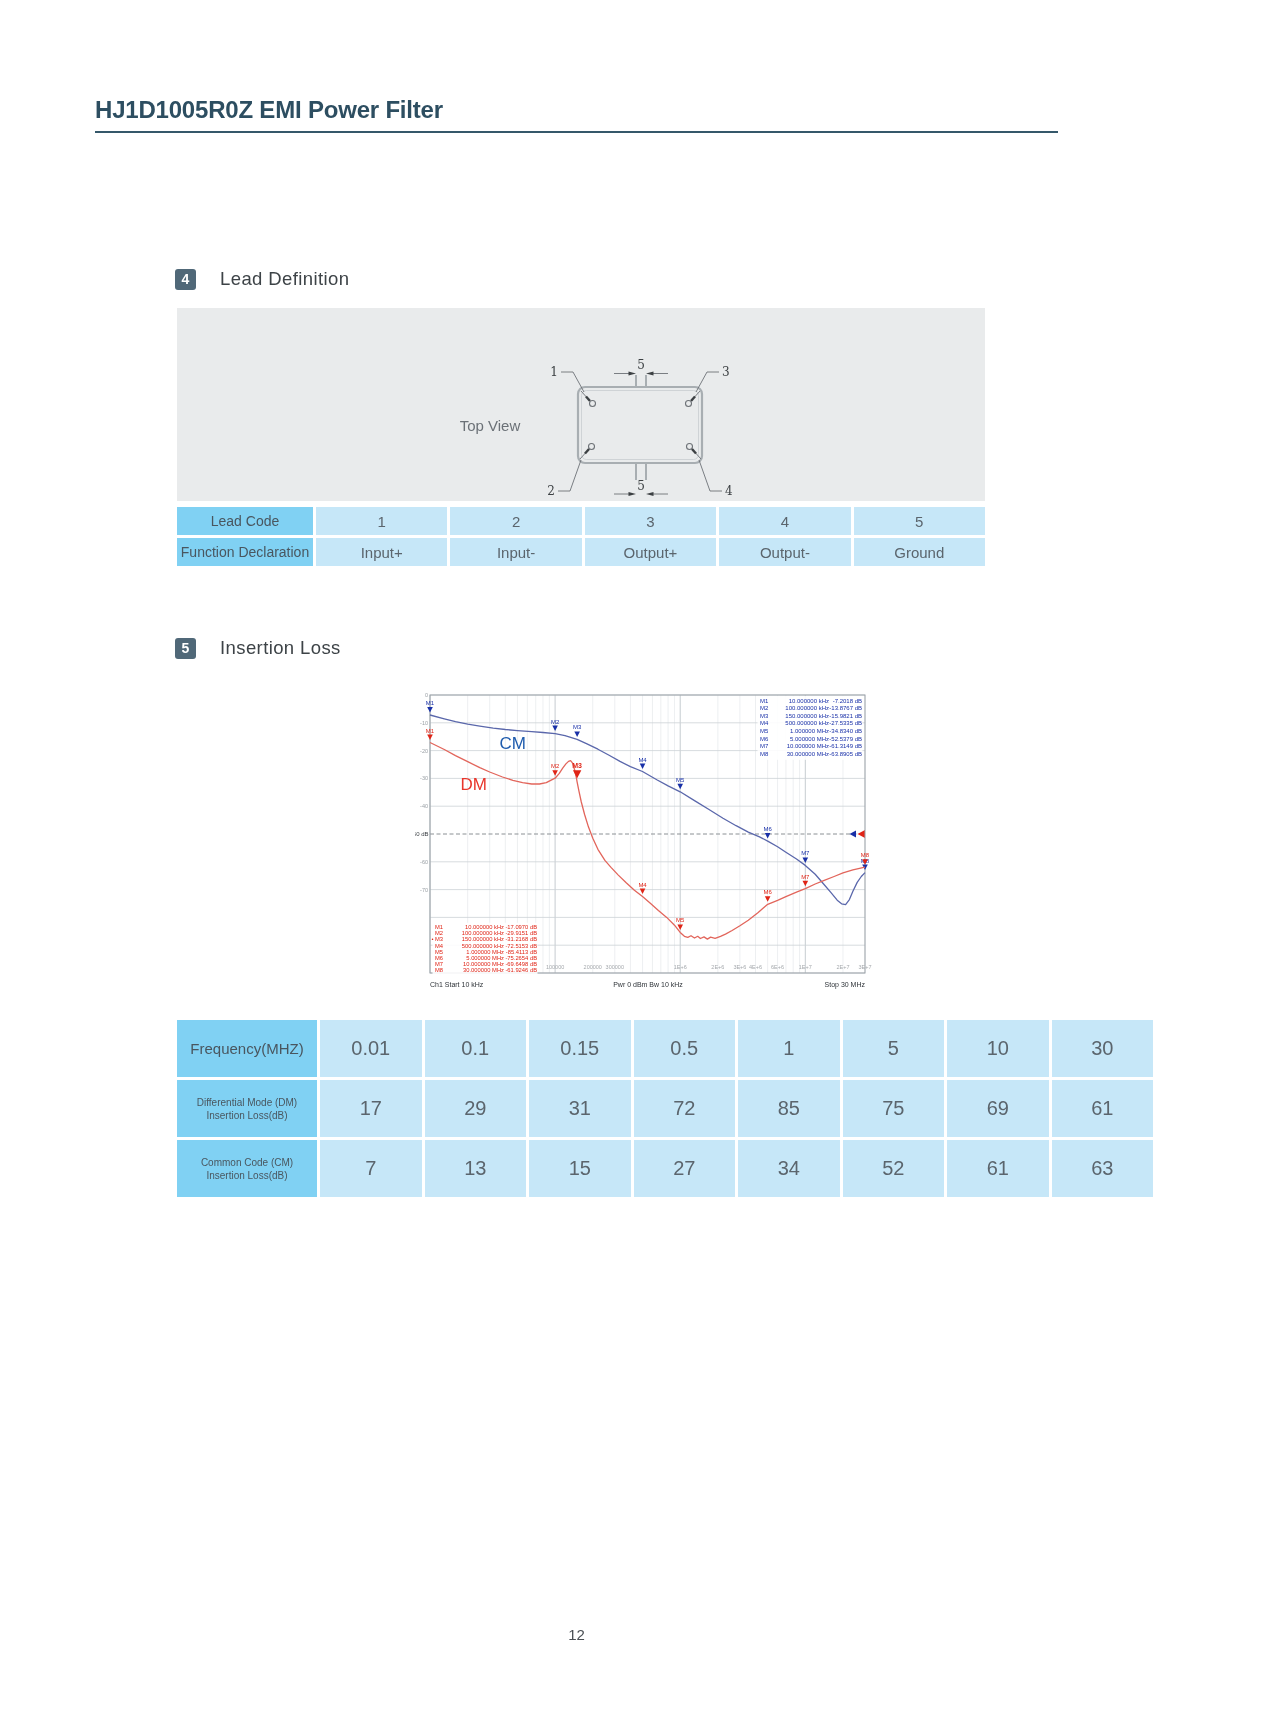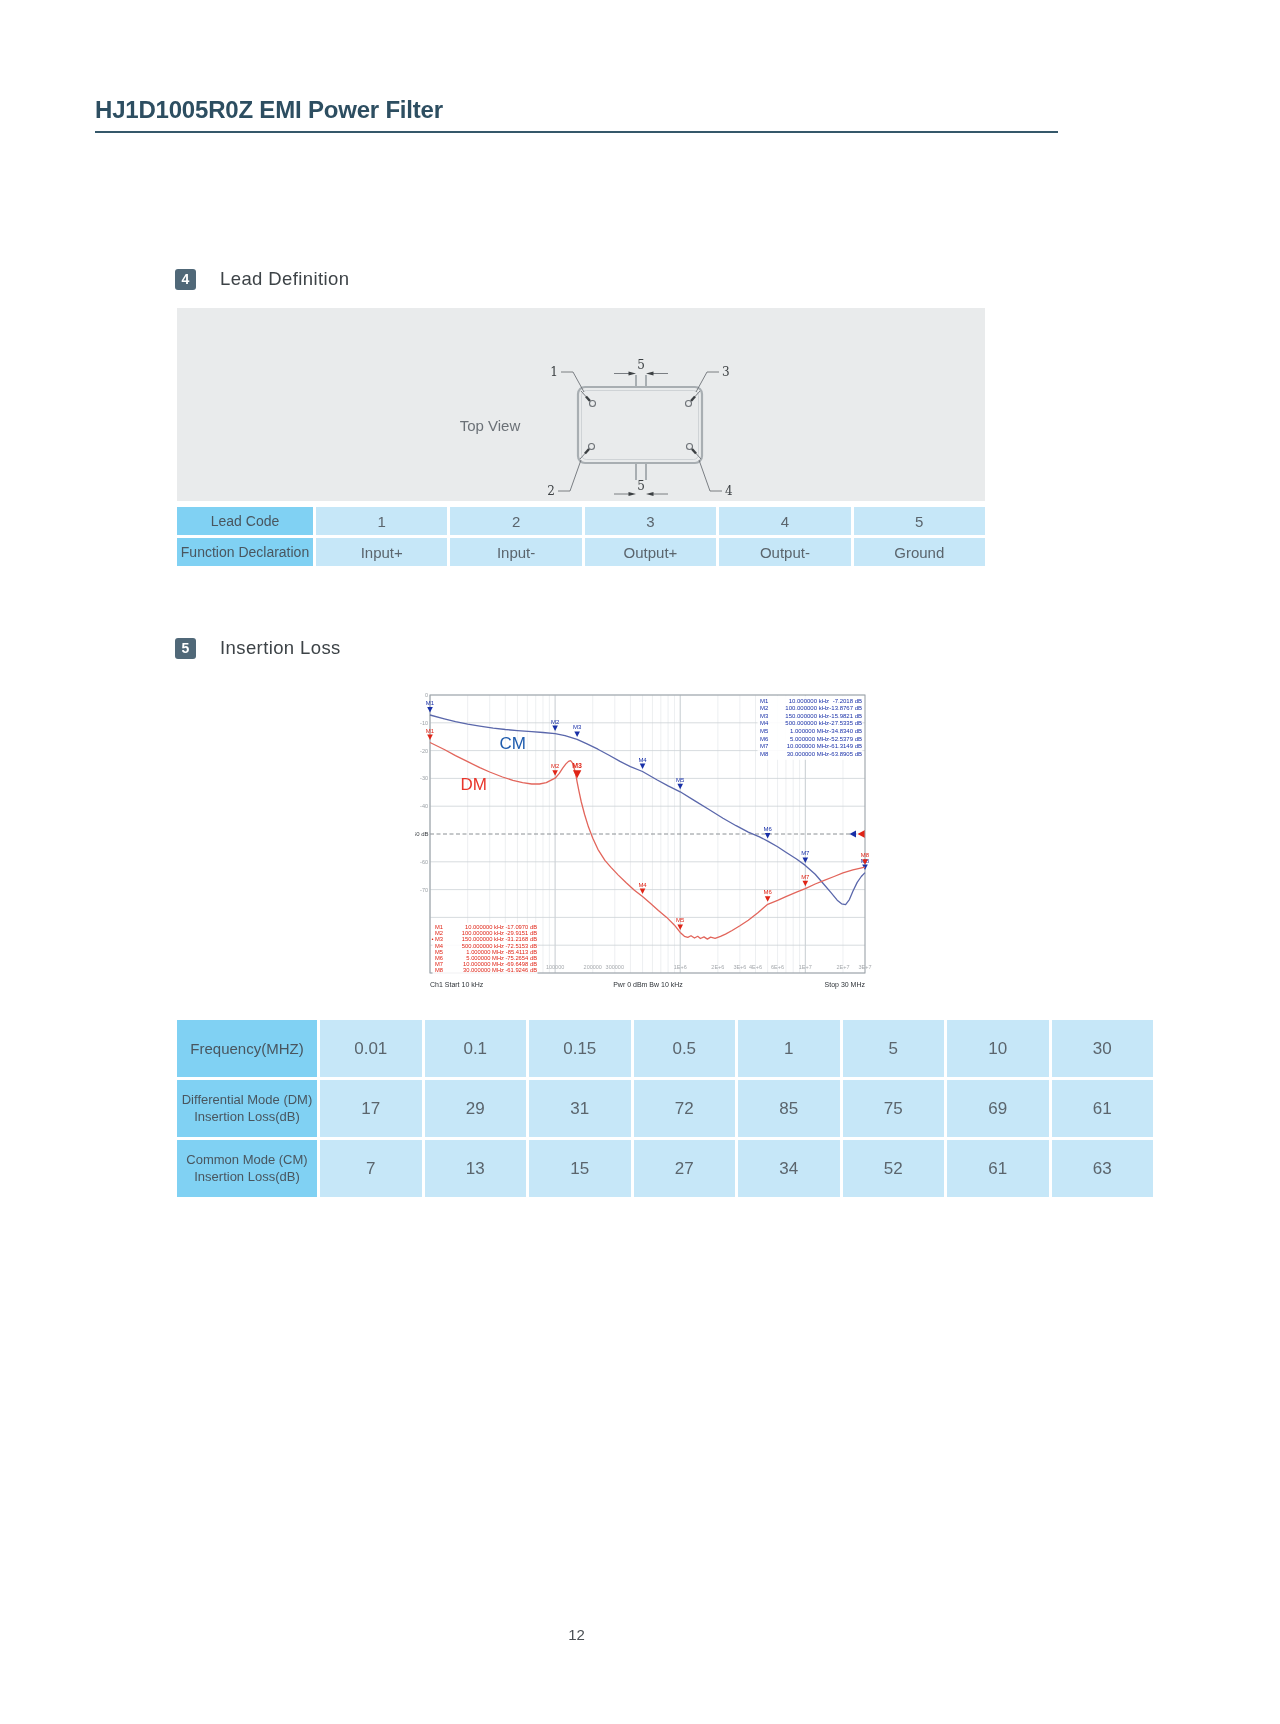--- a/index.html
+++ b/index.html
@@ -28,23 +28,23 @@
   .dg-circ{fill:none;stroke:#6d7277;stroke-width:1.1;}
   .dg-fill{fill:#3c4043;}
 
   .lead-table{position:absolute;left:177px;top:507px;width:808px;display:flex;flex-direction:column;gap:3px;}
   .lt-row{display:grid;grid-template-columns:136px repeat(5,1fr);gap:3px;height:28px;}
   .loss-table{position:absolute;left:177px;top:1020px;width:976px;display:flex;flex-direction:column;gap:3px;}
   .ft-row{display:grid;grid-template-columns:140px repeat(8,1fr);gap:3px;height:57px;}
   .cell{display:flex;align-items:center;justify-content:center;background:#c6e7f8;
         color:#5b656d;font-size:15px;text-align:center;}
   .cell.label{background:#80d1f3;color:#49565f;font-size:14px;}
-  .ft-row .cell{font-size:17px;}
+  .ft-row .cell{font-size:20px;}
   .ft-row .cell.label{font-size:15px;}
-  .ft-row .cell.label.multi{font-size:13px;line-height:1.3;white-space:pre-line;}
+  .ft-row .cell.label.multi{font-size:10px;line-height:1.3;white-space:pre-line;}
 
   .chart-wrap{position:absolute;left:415px;top:687px;width:460px;height:315px;}
   .chart-wrap svg{display:block;}
 
   .page-num{position:absolute;left:95px;top:1626px;width:963px;text-align:center;
             font-size:15px;color:#4a4f54;}
 </style>
 </head>
 <body>
 
@@ -313,21 +313,21 @@
     <div class="cell">17</div>
         <div class="cell">29</div>
         <div class="cell">31</div>
         <div class="cell">72</div>
         <div class="cell">85</div>
         <div class="cell">75</div>
         <div class="cell">69</div>
         <div class="cell">61</div>
       </div>
     <div class="ft-row" id="loss-row-cm">
-      <div class="cell label multi">Common Mode (CM)
+      <div class="cell label multi">Common Code (CM)
 Insertion Loss(dB)</div>
     <div class="cell">7</div>
         <div class="cell">13</div>
         <div class="cell">15</div>
         <div class="cell">27</div>
         <div class="cell">34</div>
         <div class="cell">52</div>
         <div class="cell">61</div>
         <div class="cell">63</div>
       </div>

